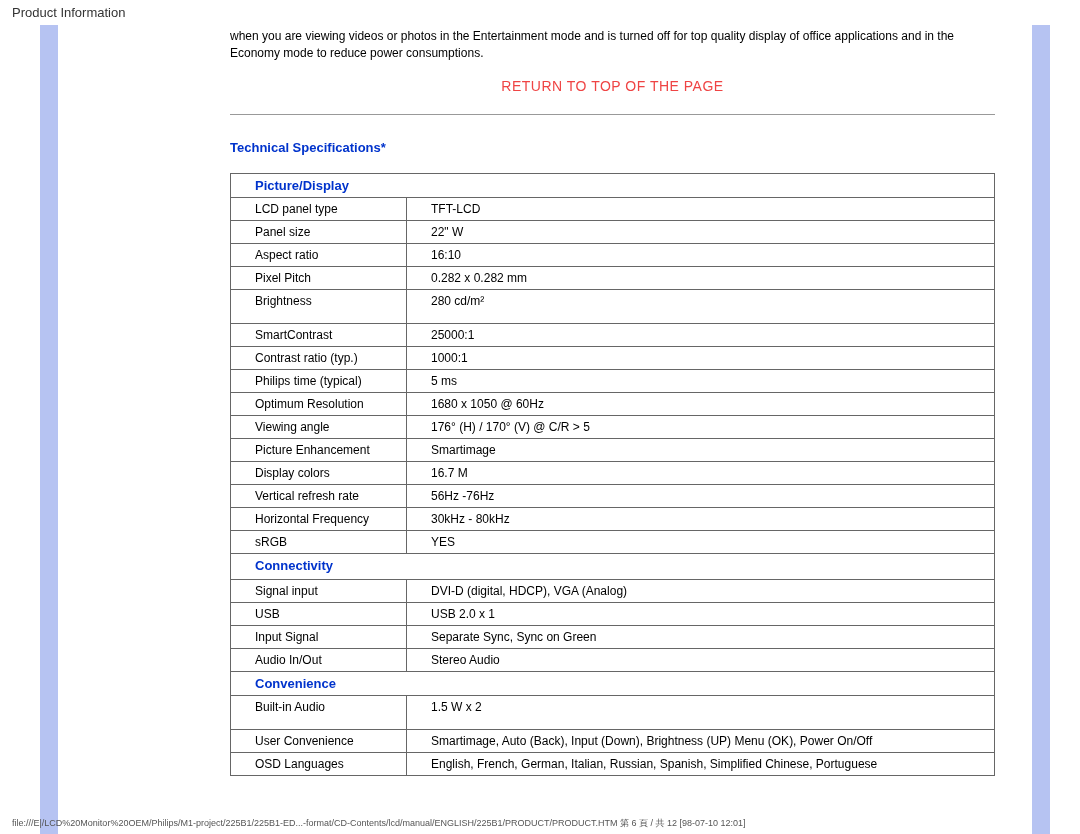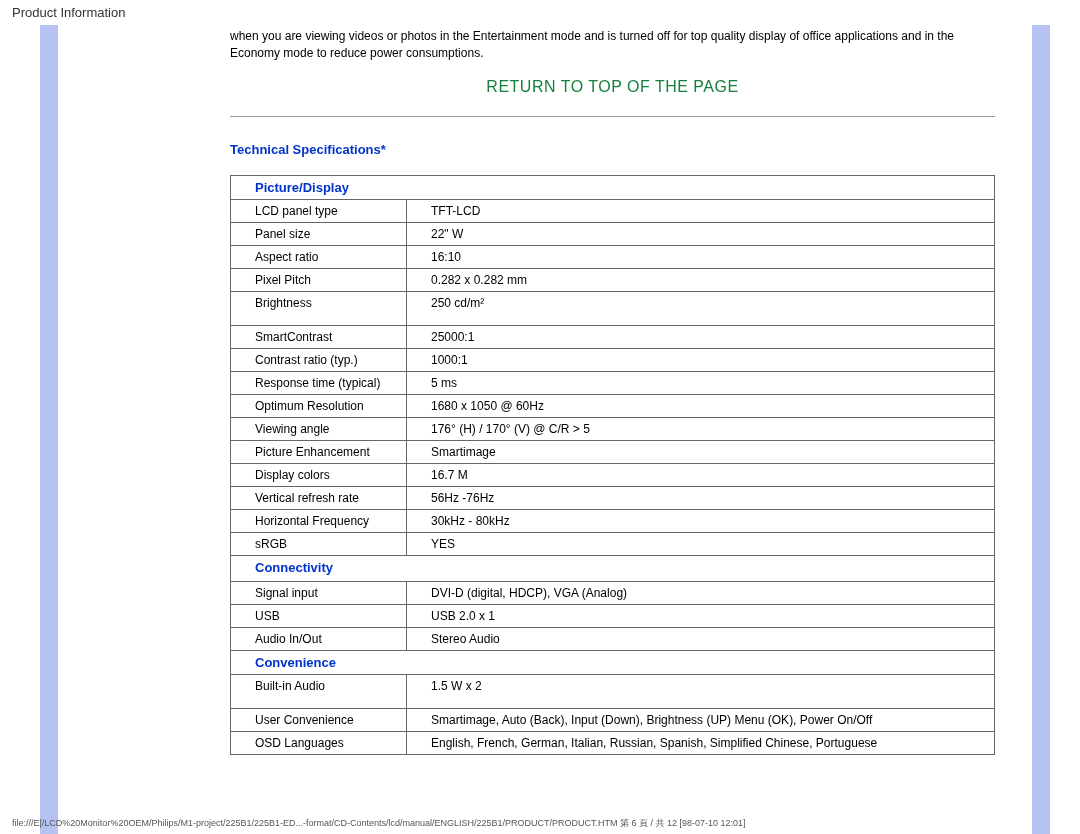--- a/index.html
+++ b/index.html
@@ -49,22 +49,22 @@
       font-size: 12px;
       color: #000;
       line-height: 1.45;
       margin-bottom: 8px;
     }
     .return-link {
       text-align: center;
       margin: 15px 0 20px 0;
     }
     .return-link a {
-      font-size: 16px;
-      color: #15803d;
+      font-size: 14px;
+      color: #ef4444;
       text-decoration: none;
       letter-spacing: 0.5px;
     }
     hr.divider {
       border: none;
       border-top: 1px solid #999;
       margin: 10px 0 25px 0;
     }
     .section-title {
       font-size: 13px;
@@ -142,32 +142,32 @@
     <tr>
           <td class="label-col">Aspect ratio</td>
           <td class="value-col">16:10</td>
         </tr>
     <tr>
           <td class="label-col">Pixel Pitch</td>
           <td class="value-col">0.282 x 0.282 mm</td>
         </tr>
     <tr class="tall">
           <td class="label-col">Brightness</td>
-          <td class="value-col">250 cd/m²</td>
+          <td class="value-col">280 cd/m²</td>
         </tr>
     <tr>
           <td class="label-col">SmartContrast</td>
           <td class="value-col">25000:1</td>
         </tr>
     <tr>
           <td class="label-col">Contrast ratio (typ.)</td>
           <td class="value-col">1000:1</td>
         </tr>
     <tr>
-          <td class="label-col">Response time (typical)</td>
+          <td class="label-col">Philips time (typical)</td>
           <td class="value-col">5 ms</td>
         </tr>
     <tr>
           <td class="label-col">Optimum Resolution</td>
           <td class="value-col">1680 x 1050 @ 60Hz</td>
         </tr>
     <tr>
           <td class="label-col">Viewing angle</td>
           <td class="value-col">176° (H) / 170° (V) @ C/R &gt; 5</td>
         </tr>
@@ -195,20 +195,24 @@
     <tr>
       <td colspan="2" class="section-header" style="padding-bottom:6px;">Connectivity</td>
     </tr>
     <tr>
           <td class="label-col">Signal input</td>
           <td class="value-col">DVI-D (digital, HDCP), VGA (Analog)</td>
         </tr>
     <tr>
           <td class="label-col">USB</td>
           <td class="value-col">USB 2.0 x 1</td>
+        </tr>
+    <tr>
+          <td class="label-col">Input Signal</td>
+          <td class="value-col">Separate Sync, Sync on Green</td>
         </tr>
     <tr>
           <td class="label-col">Audio In/Out</td>
           <td class="value-col">Stereo Audio</td>
         </tr>
 
     <tr>
       <td colspan="2" class="section-header">Convenience</td>
     </tr>
     <tr class="tall">

